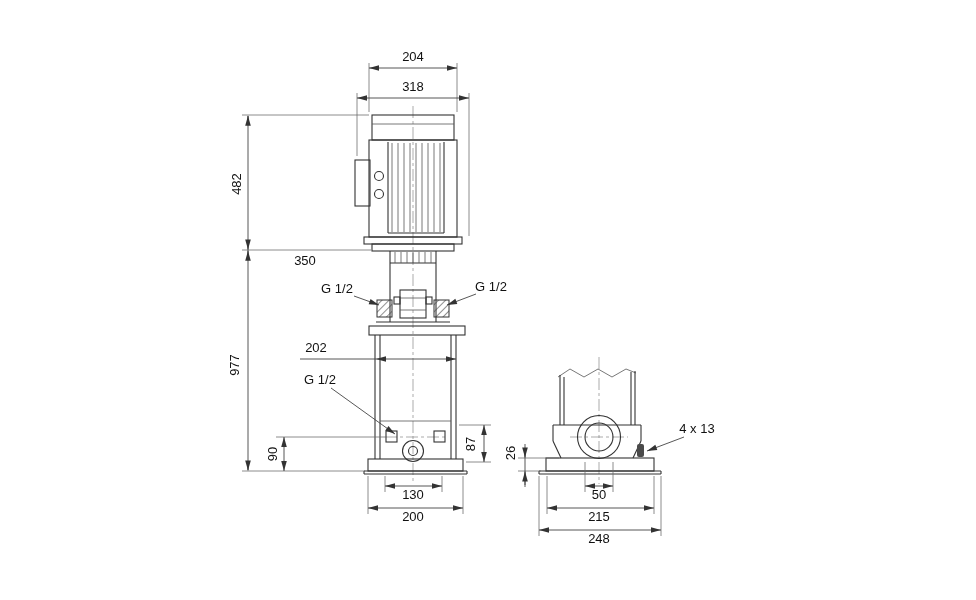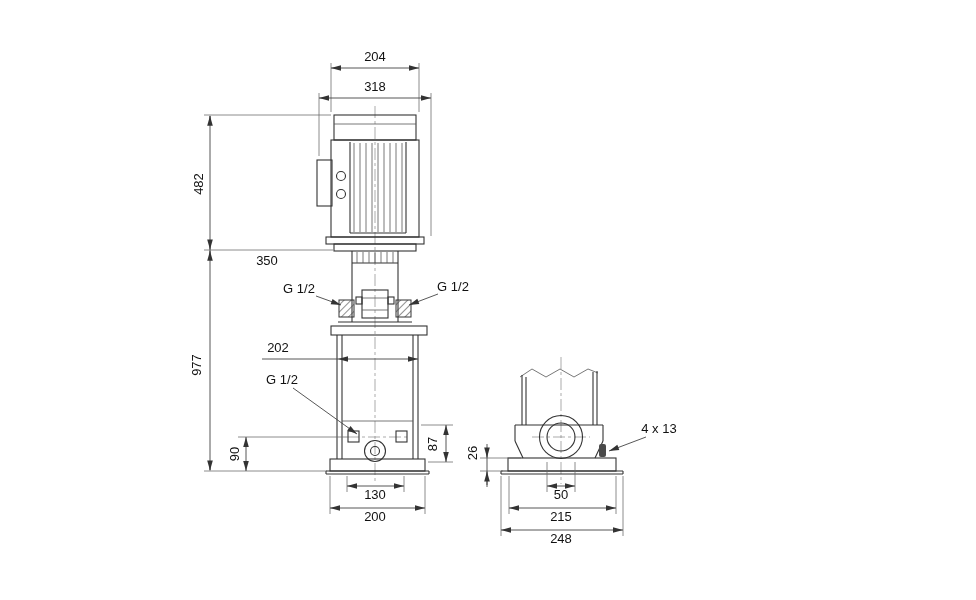--- a/index.html
+++ b/index.html
@@ -1,16 +1,16 @@
 <!DOCTYPE html>
 <html><head>
 <meta charset="utf-8">
 <style>
   html,body{margin:0;padding:0;background:#fff;}
-  .stage{width:854px;height:600px;position:relative;background:#fff;overflow:hidden;}
+  .stage{width:854px;height:600px;position:relative;background:#fff;overflow:hidden;margin-left:38px;}
   svg{display:block;}
   .ol{stroke:#333;stroke-width:1.1;fill:none;}
   .thin{stroke:#555;stroke-width:.8;fill:none;}
   .dim{stroke:#444;stroke-width:.9;fill:none;}
   .ext{stroke:#666;stroke-width:.75;fill:none;}
   .cl{stroke:#888;stroke-width:.7;fill:none;stroke-dasharray:12 3 3 3;}
   .lbl{font-family:"Liberation Sans",sans-serif;font-size:13px;fill:#111;}
   .port{fill:url(#hatch);stroke:#333;stroke-width:1;}
   .white{fill:#fff;}
 </style>

